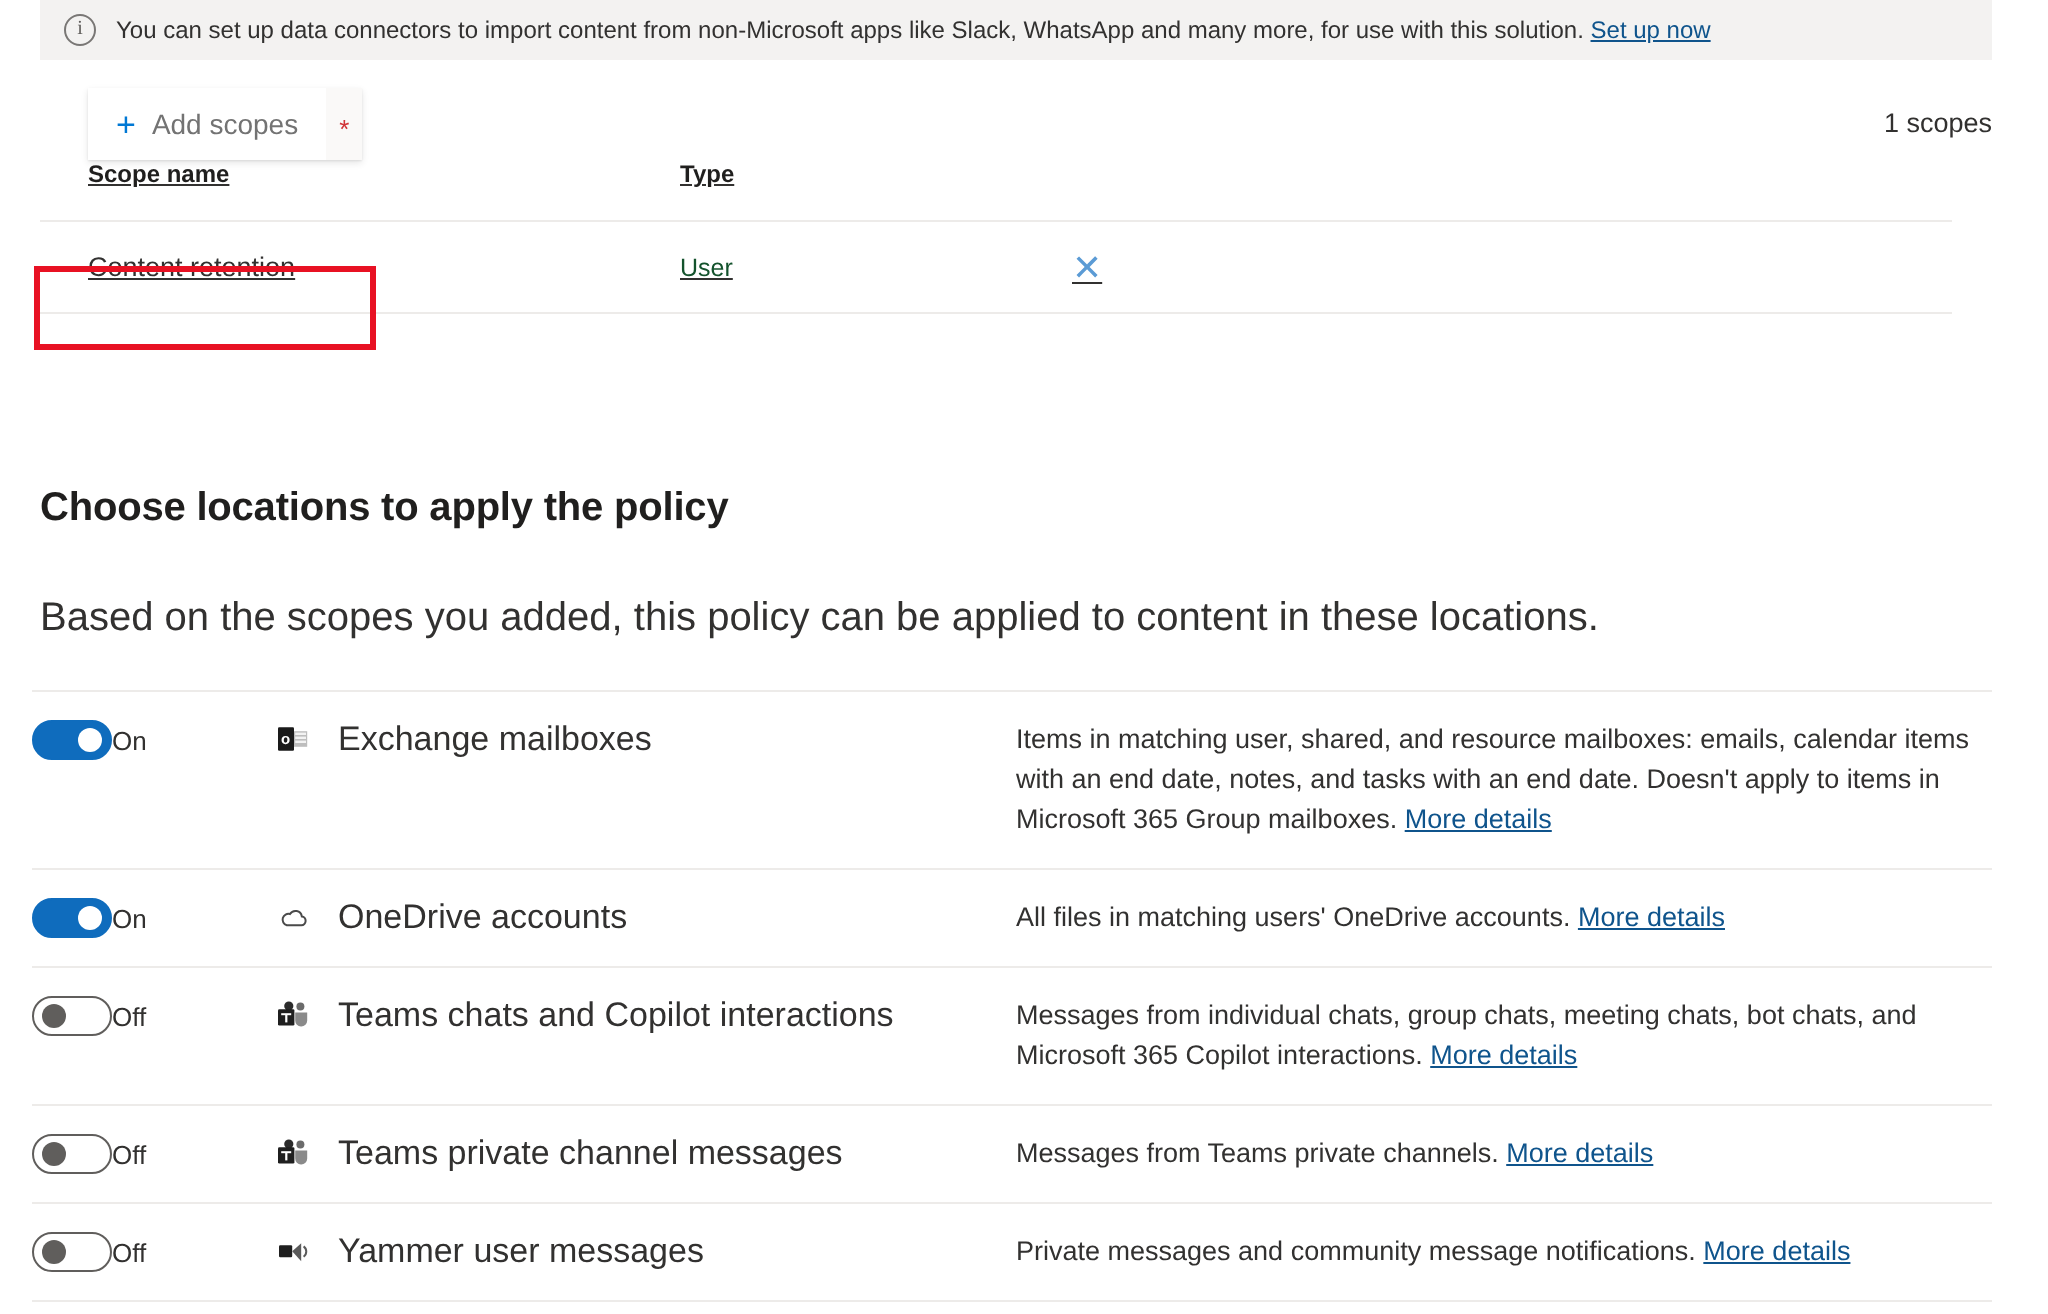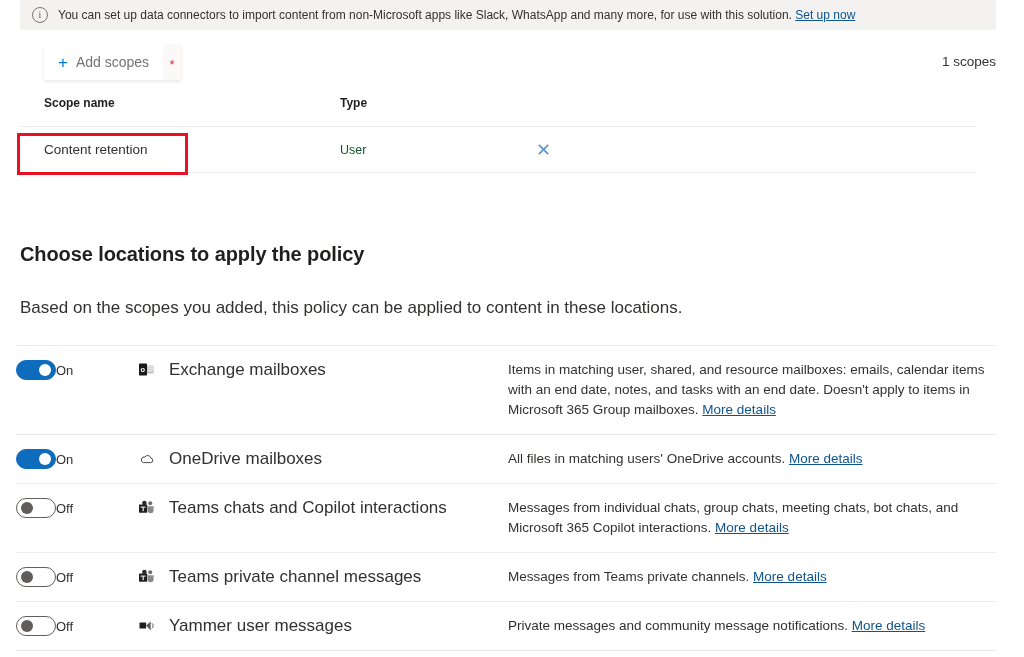--- a/index.html
+++ b/index.html
@@ -107,22 +107,23 @@
     right: 28px;
     top: 14px;
     font-size: 13.5px;
     color: #323130;
   }
 
   
   .scopes-table {
     position: absolute;
     left: 20px;
-    top: 96px;
+    top: 80px;
     width: 956px;
+    text-decoration: underline;
   }
   .scopes-head {
     display: flex;
     height: 30px;
     align-items: flex-start;
     font-size: 12px;
     font-weight: 700;
     color: #201f1e;
   }
   .col-scope-name { width: 320px; padding-left: 24px; box-sizing: border-box; }
@@ -163,21 +164,21 @@
     top: 243px;
     font-size: 20px;
     font-weight: 700;
     color: #201f1e;
     letter-spacing: -0.1px;
   }
   .section-sub {
     position: absolute;
     left: 20px;
     top: 298px;
-    font-size: 17px;
+    font-size: 20px;
     color: #323130;
   }
 
   
   .loc-table {
     position: absolute;
     left: 16px;
     top: 345px;
     width: 980px;
   }
@@ -306,21 +307,21 @@
           <span class="knob"></span>
         </div>
       <span class="toggle-label">On</span>
     </div>
     <div class="c-location loc-name-cell">
       <span class="svc-icon">
         <svg width="17" height="17" viewBox="0 0 17 17">
             <path d="M5.4 12.6h7.3a2.2 2.2 0 0 0 .2-4.38 3.2 3.2 0 0 0-5.9-1.2 2.6 2.6 0 0 0-1.6 5.58z" fill="none" stroke="#4a4a4a" stroke-width="1"></path>
           </svg>
       </span>
-      <span class="loc-label">OneDrive mailboxes</span>
+      <span class="loc-label">OneDrive accounts</span>
     </div>
     <div class="c-content content-text">
       <span>All files in matching users' OneDrive accounts. </span><span class="link">More details</span>
     </div>
   </div>
 
   <div class="loc-row">
     <div class="c-status toggle-cell">
       <div class="toggle off">
           <span class="knob"></span>

